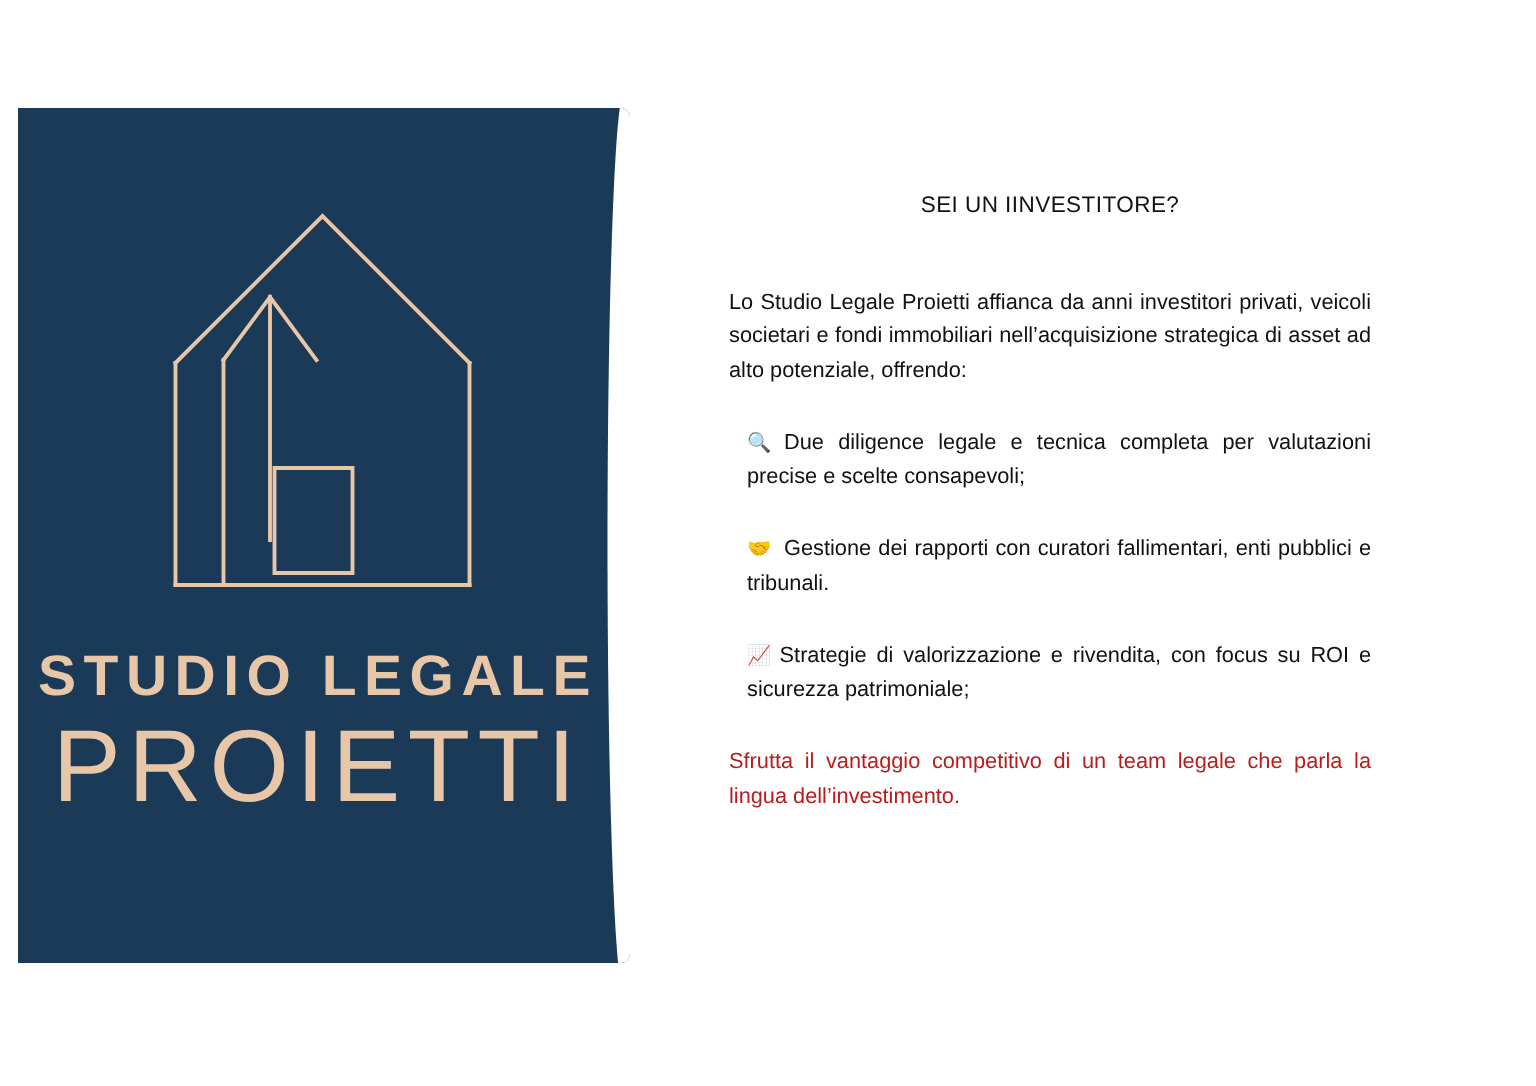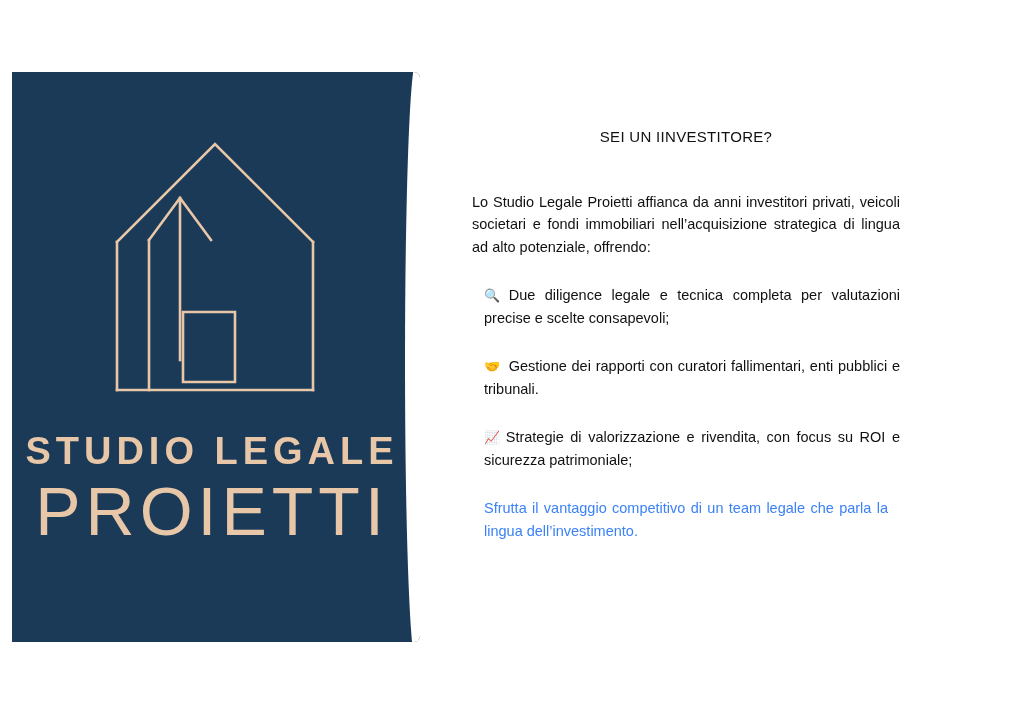--- a/index.html
+++ b/index.html
@@ -81,21 +81,21 @@
   .logo-line2 {
     font-size: 68px;
     font-weight: 400;
     letter-spacing: 5px;
     margin-top: 4px;
   }
 
   
   .content {
     position: absolute;
-    left: 472px;
+    left: 486px;
     top: 128px;
     width: 428px;
   }
 
   .doc-title {
     font-size: 15px;
     font-weight: 400;
     text-align: center;
     letter-spacing: 0.3px;
     color: #111111;
@@ -125,22 +125,22 @@
   }
   .emo-magnify { color: #6b6b6b; }
   .emo-balance { color: #5a5a5a; }
   .emo-chart   { color: #c0392b; }
   .emo-hand    { color: #e0ad2a; }
 
   .closing {
     font-size: 14.5px;
     line-height: 1.55;
     text-align: justify;
-    margin: 12px;
-    color: #3b82f6;
+    margin: 0;
+    color: #b91c1c;
   }
 </style>
 </head>
 <body>
 
 <div class="page">
 
   <div class="logo-panel">
     <div class="logo-inner">
 
@@ -167,21 +167,21 @@
         <div class="logo-line2">PROIETTI</div>
       </div>
 
     </div>
   </div>
 
   <div class="content">
 
     <h1 class="doc-title">SEI UN IINVESTITORE?</h1>
 
-    <p class="para">Lo Studio Legale Proietti affianca da anni investitori privati, veicoli societari e fondi immobiliari nell’acquisizione strategica di lingua ad alto potenziale, offrendo:</p>
+    <p class="para">Lo Studio Legale Proietti affianca da anni investitori privati, veicoli societari e fondi immobiliari nell’acquisizione strategica di asset ad alto potenziale, offrendo:</p>
 
     <p class="bullet">
       <span class="emo emo-magnify">🔍</span><span>Due diligence legale e tecnica completa per valutazioni precise e scelte consapevoli;</span>
     </p>
 
 
     <p class="bullet">
       <span class="emo emo-hand">🤝</span> <span>Gestione dei rapporti con curatori fallimentari, enti pubblici e tribunali.</span>
     </p>
 

